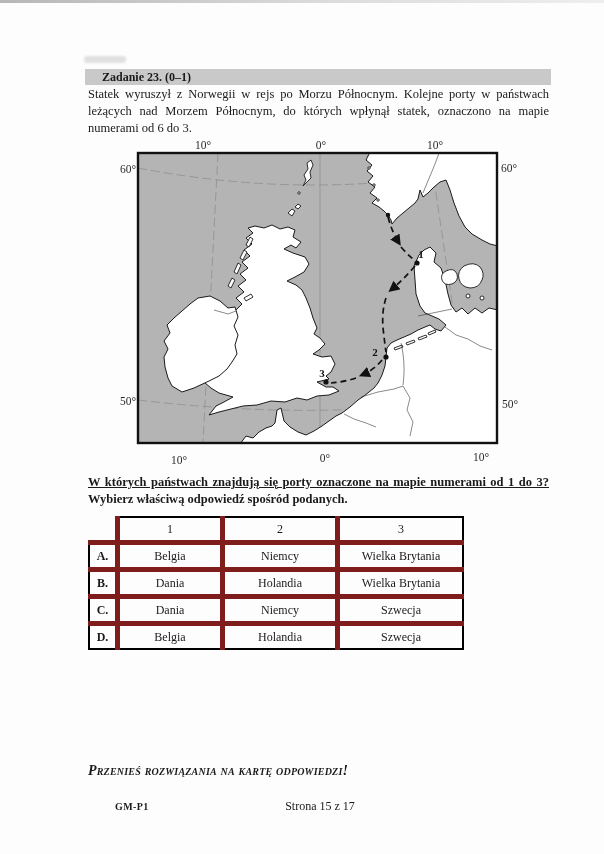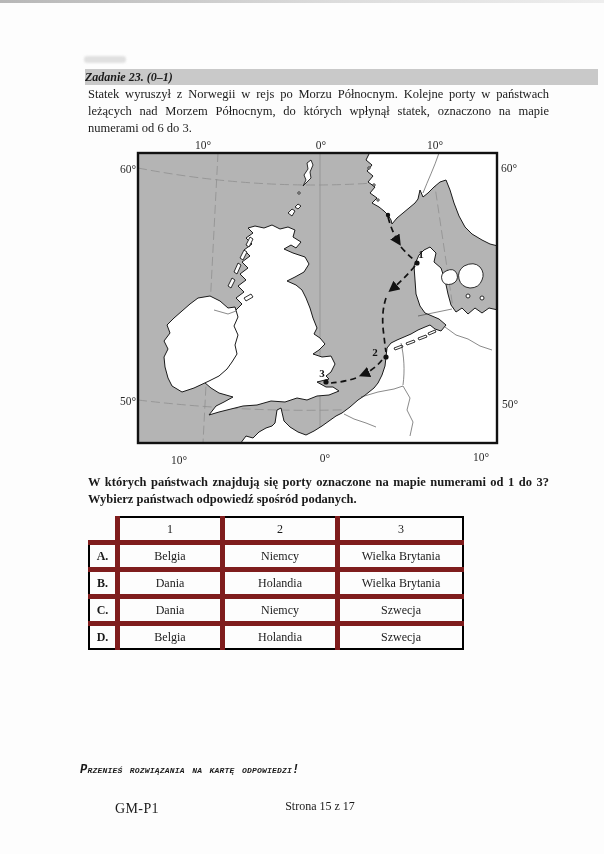--- a/index.html
+++ b/index.html
@@ -6,43 +6,43 @@
   body {
     width:604px; height:854px; position:relative;
     background:#fdfdfd; overflow:hidden;
     font-family:"Liberation Serif", serif; color:#1a1a1a;
   }
   .abs { position:absolute; }
   .scan-top { left:0; top:0; width:604px; height:3px;
     background:linear-gradient(to right,#b7b7b7,#dcdcdc 55%,#eee); }
   .scan-smudge { left:84px; top:56px; width:42px; height:7px;
     background:#d9d9d9; border-radius:3px; filter:blur(1px); opacity:.8; }
-  .task-bar { left:85px; top:69px; width:513px; height:16px;
+  .task-bar { left:85px; top:69px; width:466px; height:16px;
     background:#c9c9c9; font-size:12px; font-weight:bold; line-height:16px;
-    padding-left:0; box-sizing:border-box;font-style:italic; }
+    padding-left:17px; box-sizing:border-box; }
   .intro { left:88px; top:86px; width:461px; font-size:12.5px;
     line-height:17.2px; text-align:justify; }
   .map-wrap { left:98px; top:138px; width:430px; height:330px; }
   .question { left:88px; top:474px; width:461px; font-size:12.5px;
     font-weight:bold; line-height:16.5px; }
-  .q1 { text-align:justify; text-align-last:justify; }
+  .q1 { text-align:justify; text-align-last:justify;text-decoration:underline; }
   .qtable { left:88px; top:516px; border-collapse:collapse; font-size:12px; }
   .qtable td { border:5px solid #7f1d1d; height:22px; text-align:center;
     vertical-align:middle; padding:0 6px; }
   .qtable td.blank { border-top:none; border-left:none; }
   .qtable tr:first-child td:not(.blank) { border-top:2px solid #000; }
   .qtable td.hd1 { border-left:2px solid #000; }
   .qtable td:last-child { border-right:2px solid #000; }
   .qtable tr:last-child td { border-bottom:2px solid #000; }
   .qtable td.lt { border-left:2px solid #000; font-weight:bold; width:13px; }
   .qtable tr:nth-child(2) td.lt { border-top:2px solid #000; }
   .qtable td.w1 { width:88px; } .qtable td.w2 { width:98px; } .qtable td.w3 { width:110px; }
-  .note { left:80px; top:763px; font-size:12px; font-weight:bold;
-    font-style:italic; font-variant:small-caps; letter-spacing:.2px;font-family:Liberation Mono, monospace; }
-  .code { left:85px; top:801px; font-size:14px; font-weight:normal; letter-spacing:.4px;padding-left:30px; }
+  .note { left:88px; top:763px; font-size:14px; font-weight:bold;
+    font-style:italic; font-variant:small-caps; letter-spacing:.2px; }
+  .code { left:85px; top:801px; font-size:10px; font-weight:bold; letter-spacing:.4px;padding-left:30px; }
   .pageno { left:98px; top:799px; width:444px; text-align:center; font-size:12px; }
   
   .land { fill:#ffffff; stroke:#1a1a1a; stroke-width:1; stroke-linejoin:round; }
   .islet { fill:#ffffff; stroke:#1a1a1a; stroke-width:0.9; }
   .border-line { fill:none; stroke:#3a3a3a; stroke-width:0.6; }
   .grat { fill:none; stroke:#8f8f8f; stroke-width:0.8; }
   .grat-d { stroke-dasharray:9 4; }
   .route { fill:none; stroke:#111; stroke-width:1.7; stroke-dasharray:6 4; }
   .frame { fill:none; stroke:#111; stroke-width:2.4; }
   .maplabel { font-family:"Liberation Serif", serif; font-size:11.5px; fill:#2a2a2a; }
@@ -173,21 +173,21 @@
   <text class="maplabel" x="383" y="323" text-anchor="middle">10°</text>
   <text class="maplabel" x="30" y="35" text-anchor="middle">60°</text>
   <text class="maplabel" x="30" y="267" text-anchor="middle">50°</text>
   <text class="maplabel" x="411" y="34" text-anchor="middle">60°</text>
   <text class="maplabel" x="412" y="270" text-anchor="middle">50°</text>
 </svg>
 </div>
 
 <div class="abs question">
   <div class="q1">W których państwach znajdują się porty oznaczone na mapie numerami od 1 do 3?</div>
-  <div class="q2">Wybierz państwach odpowiedź spośród podanych.</div>
+  <div class="q2">Wybierz właściwą odpowiedź spośród podanych.</div>
 </div>
 
 <table class="abs qtable">
   <tbody>
       <tr>
     <td class="blank"></td>
     <td class="hd1 w1">1</td>
     <td class="w2">2</td>
     <td class="w3">3</td>
   </tr>

